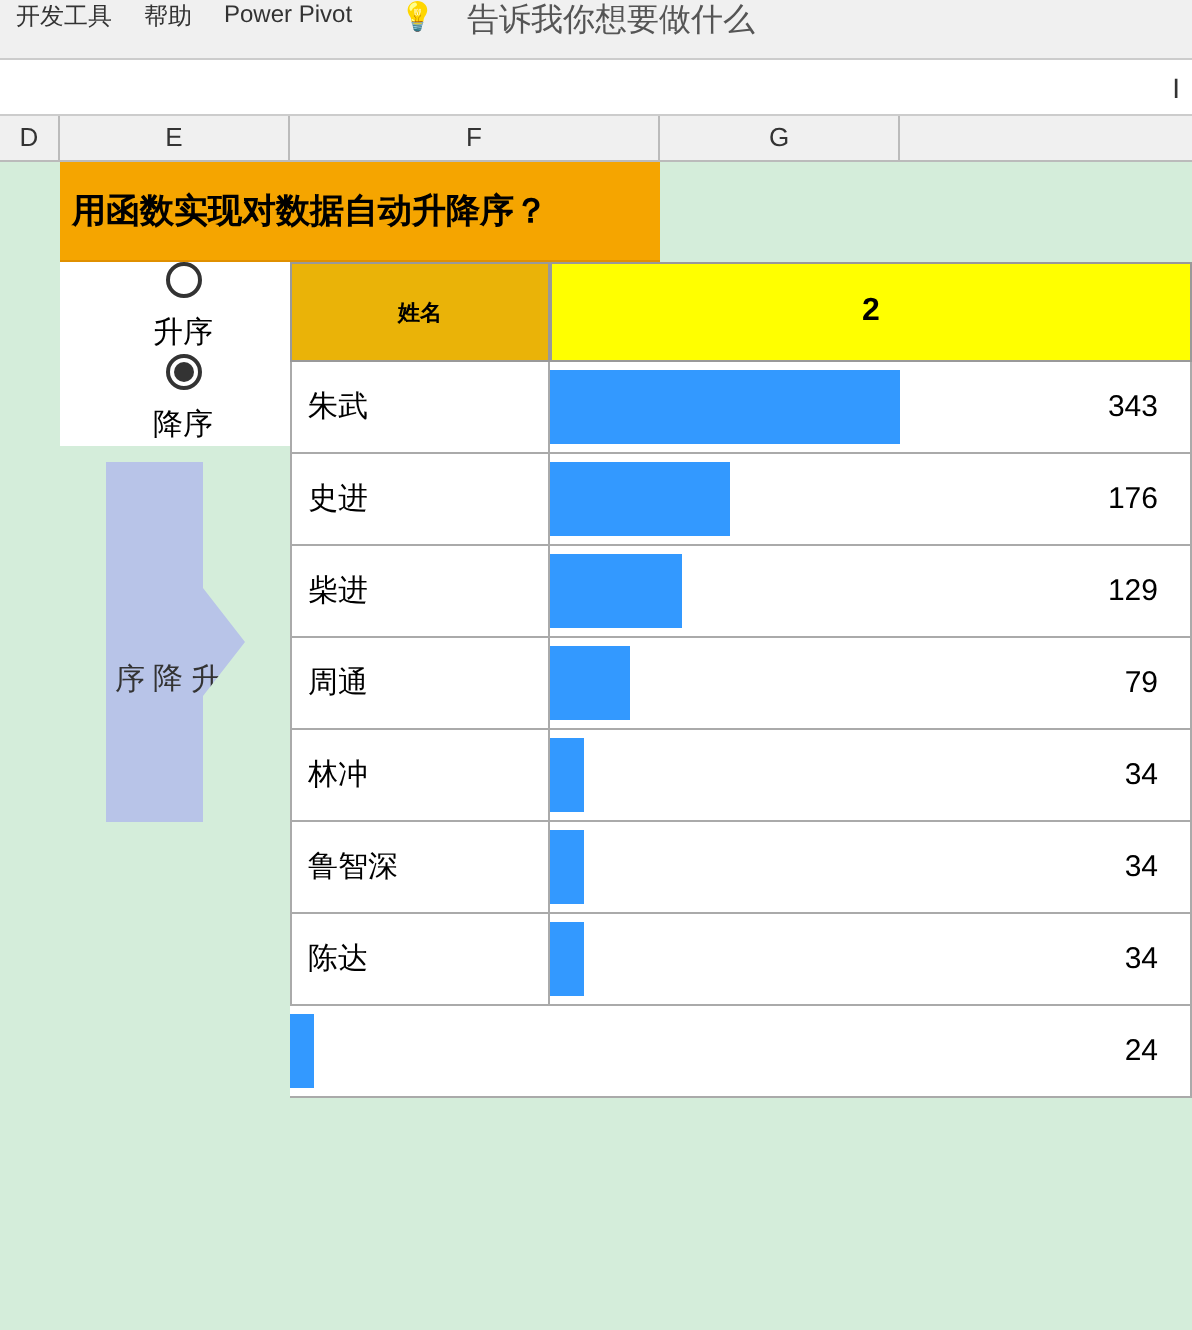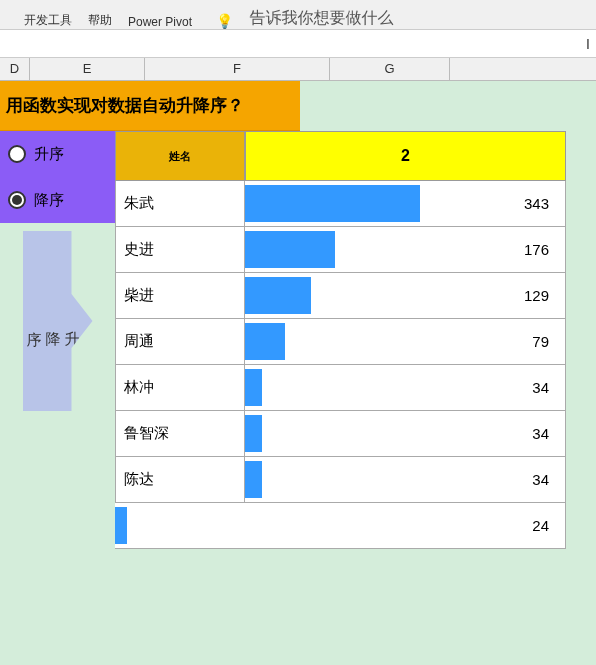--- a/index.html
+++ b/index.html
@@ -9,22 +9,22 @@
       overflow: hidden;
       font-family: 'SimSun', 'Microsoft YaHei', sans-serif;
       background: #d4edda;
     }
 
     
     .menu-bar {
       background: #f0f0f0;
       height: 30px;
       display: flex;
-      align-items: flex-end;
-      padding: 0 24px;
+      align-items: flex-start;
+      padding: 0 8px;
       gap: 16px;
       border-bottom: 1px solid #ccc;
     }
     .menu-item {
       font-size: 12px;
       color: #333;
       cursor: pointer;
     }
     .menu-lightbulb {
       margin-left: 8px;
@@ -76,21 +76,22 @@
 
     
     .radio-row {
       height: 46px;
       display: flex;
       align-items: center;
       padding-left: 8px;
       gap: 8px;
       font-size: 15px;
       color: #000;
-      background: #8b5cf6;
+      background: #ffffff;
+      flex-direction: column;
     }
     .radio-circle {
       width: 18px;
       height: 18px;
       border-radius: 50%;
       border: 2px solid #333;
       display: flex;
       align-items: center;
       justify-content: center;
       flex-shrink: 0;
@@ -239,21 +240,21 @@
 
   <div style="width:30px; background:#d4edda; border-right:1px solid #bbb; flex-shrink:0;">
   </div>
 
   <div class="left-panel">
     
     
   </div>
 </div>
 
-<div style="display:flex; flex-direction:column; width:566px;">
+<div style="display:flex; flex-direction:column; margin-left:30px; width:566px;">
 
   <div class="title-full-row" style="width:300px;">
     <span>用函数实现对数据自动升降序？</span>
   </div>
 
   <div style="display:flex; flex-direction:row;">
 
     <div style="width:115px; flex-shrink:0; background:#d4edda;">
 
       <div class="radio-row">

